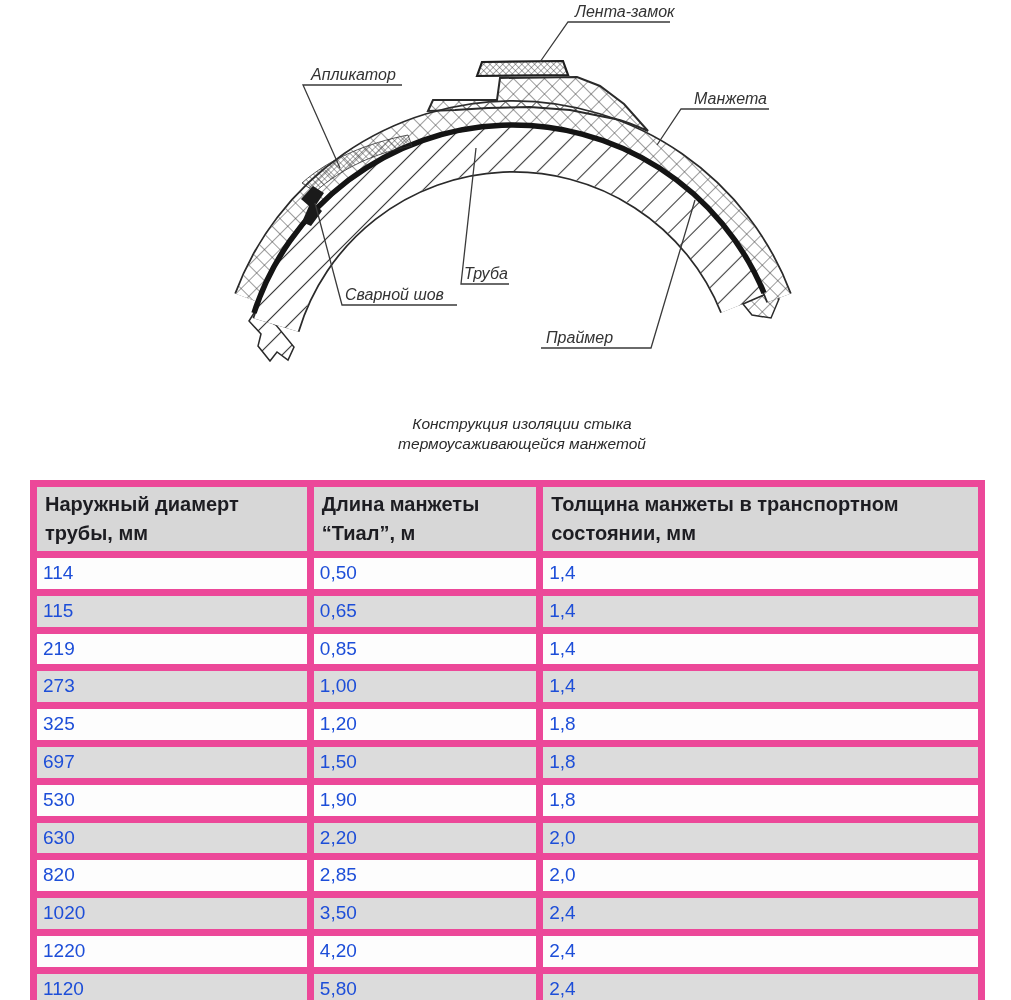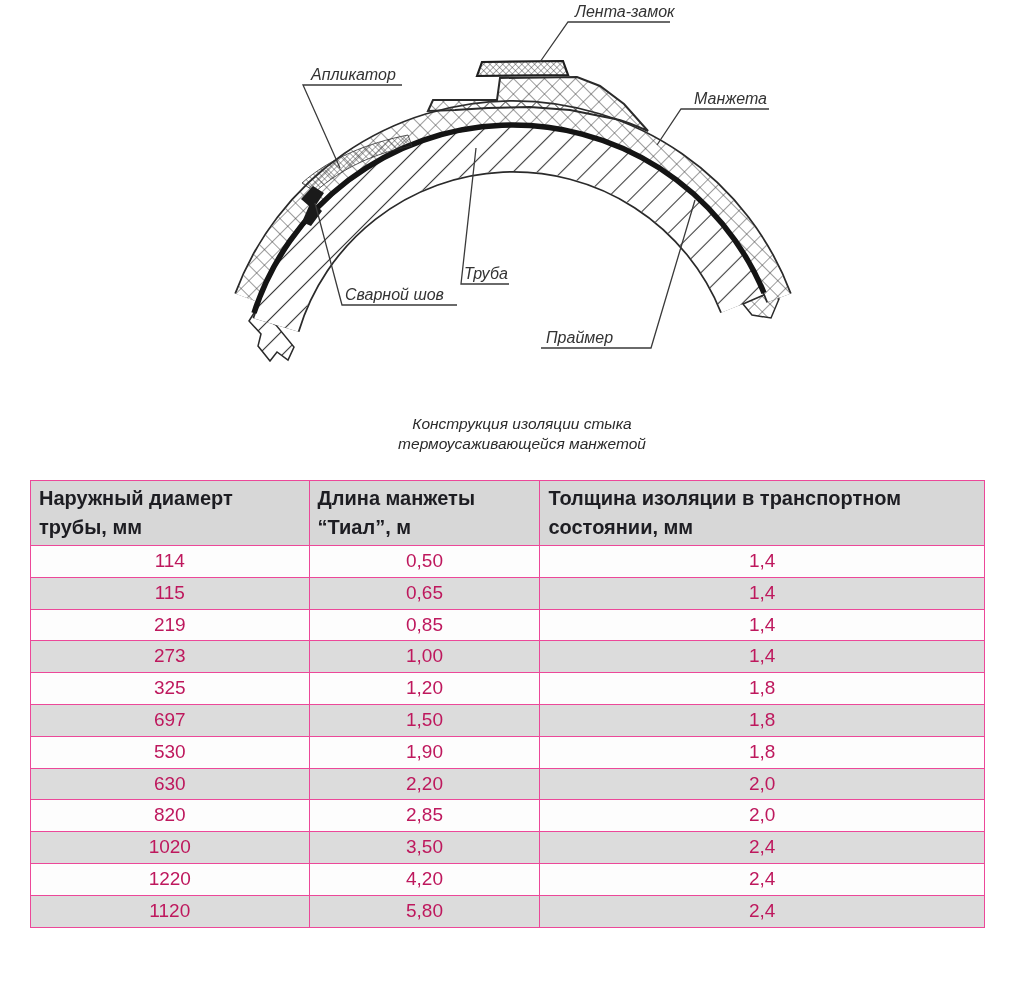--- a/index.html
+++ b/index.html
@@ -3,24 +3,24 @@
 <meta charset="utf-8">
 <style>
   html,body{margin:0;padding:0;background:#ffffff;}
   body{width:1011px;height:1000px;overflow:hidden;font-family:"Liberation Sans",sans-serif;}
   .diagram-wrap{width:821px;height:460px;position:relative;}
   svg{display:block;}
   .dlabel{font-family:"Liberation Sans",sans-serif;font-style:italic;font-size:16px;fill:#333333;}
   .dcaption{font-family:"Liberation Sans",sans-serif;font-style:italic;font-size:15.5px;fill:#2b2b2b;}
   .leader{stroke:#3a3a3a;stroke-width:1.3;fill:none;}
   table.spec{border-collapse:collapse;width:955px;margin:20px 0 0 30px;table-layout:fixed;}
-  table.spec th,table.spec td{border:1px solid #ec4899;margin-top:12px;}
+  table.spec th,table.spec td{border:7px solid #ec4899;margin-top:12px;}
   table.spec th{background:#d7d7d7;color:#1d1d22;font-size:20px;font-weight:700;
     text-align:left;vertical-align:top;padding:3px 8px;line-height:1.45;}
-  table.spec td{font-size:19px;color:#be185d;text-align:center;padding:4px 6px;line-height:1.2;}
+  table.spec td{font-size:19px;color:#1d4ed8;padding:4px 6px;line-height:1.2;}
   table.spec tbody tr:nth-child(odd) td{background:#fdfdfd;}
   table.spec tbody tr:nth-child(even) td{background:#dcdcdc;}
 </style>
 </head>
 <body>
 
 <div class="diagram-wrap">
 <svg width="1011" height="460" viewBox="0 0 1011 460" xmlns="http://www.w3.org/2000/svg">
   <defs>
     <pattern id="hatch" width="17" height="17" patternUnits="userSpaceOnUse" patternTransform="rotate(-45)">
@@ -85,21 +85,21 @@
 <table class="spec">
   <colgroup>
     <col style="width:29.2%">
     <col style="width:24.2%">
     <col style="width:46.6%">
   </colgroup>
   <thead>
     <tr>
       <th>Наружный диамерт трубы, мм</th>
       <th>Длина манжеты “Тиал”, м</th>
-      <th>Толщина изоляции в транспортном состоянии, мм</th>
+      <th>Толщина манжеты в транспортном состоянии, мм</th>
     </tr>
   </thead>
   <tbody>
       <tr>
         <td>114</td>
         <td>0,50</td>
         <td>1,4</td>
       </tr>
       <tr>
         <td>115</td>

